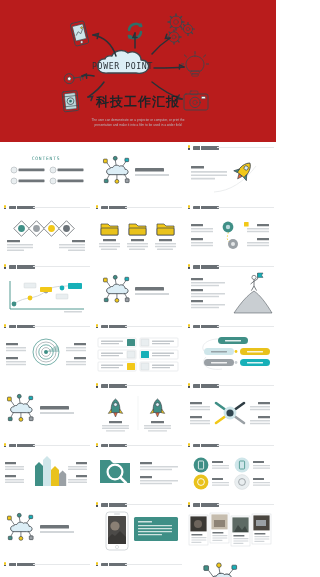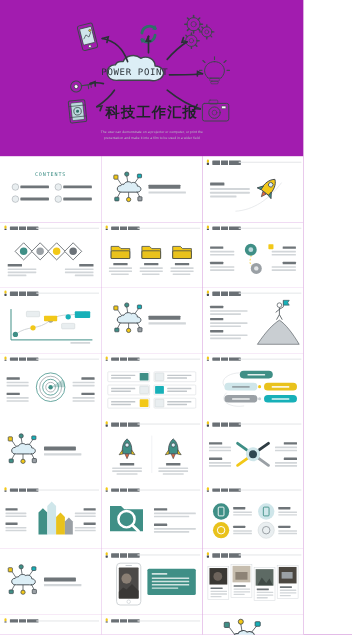--- a/index.html
+++ b/index.html
@@ -2,21 +2,21 @@
 <html><head>
 <meta charset="utf-8">
 <style>
   * { box-sizing: border-box; margin: 0; padding: 0; }
   html, body {
     width: 276px; height: 577px;
     background: #ffffff;
     font-family: "Liberation Sans", sans-serif;
     overflow: hidden;
   }
-  .page { position: relative; width: 276px; height: 577px; background: #a21caf; }
+  .page { position: relative; width: 276px; height: 577px; background: #b91c1c; }
 
   
   .hero { position: relative; width: 276px; height: 140px; }
   .hero-art { position: absolute; left: 0; top: 0; width: 276px; height: 118px; }
   .hero-sub {
     position: absolute; left: 50px; top: 118px; width: 176px;
     text-align: center; color: #b9bfc4; font-size: 3.1px; line-height: 1.75;
     letter-spacing: .05px;
   }
 

